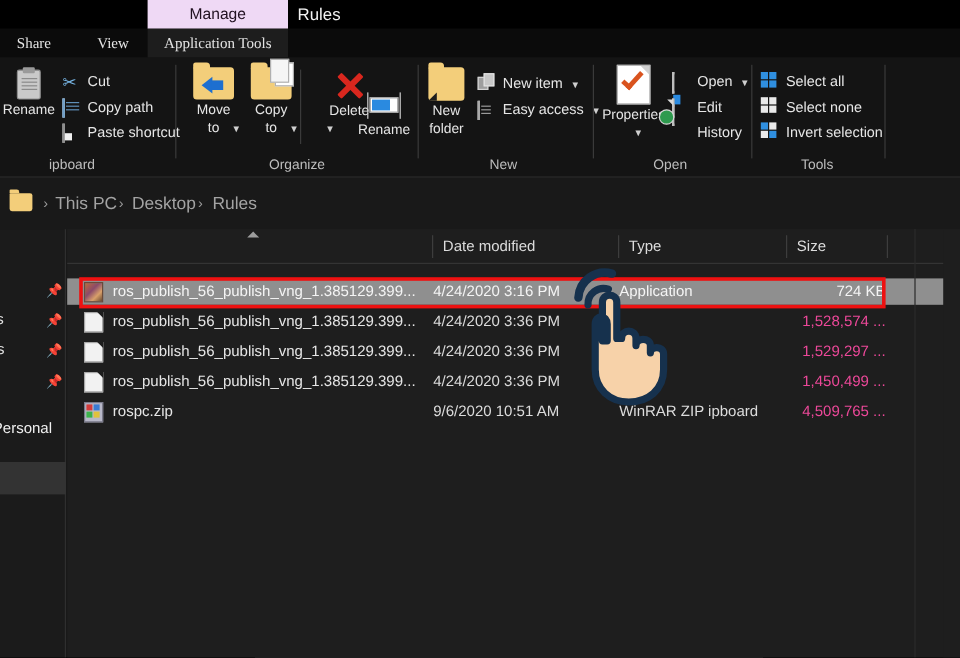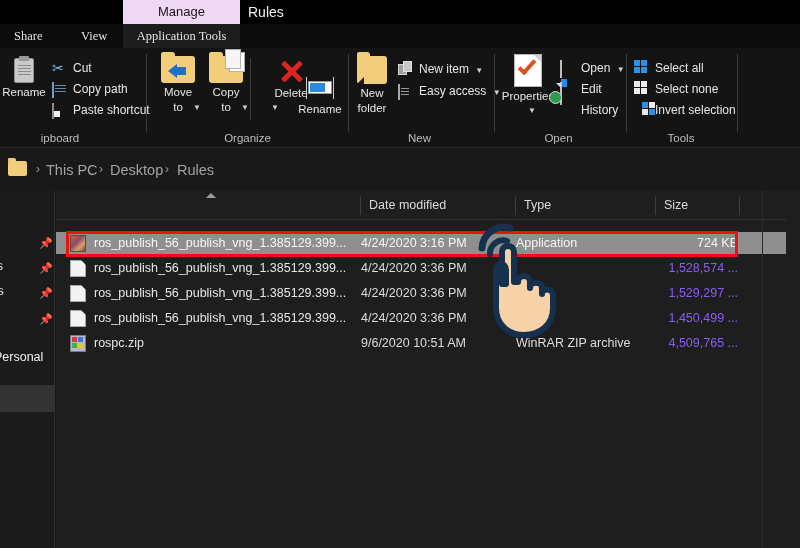--- a/index.html
+++ b/index.html
@@ -254,21 +254,21 @@
   .row .fdate {
     position:absolute; left:305px; top:0; height:22px; line-height:22px;
     font-size:12.5px; color:#dcdcdc; white-space:nowrap;
   }
   .row .ftype {
     position:absolute; left:460px; top:0; height:22px; line-height:22px;
     font-size:12.5px; color:#dcdcdc; white-space:nowrap;
   }
   .row .fsize {
     position:absolute; left:560px; width:122px; top:0; height:22px; line-height:22px;
-    font-size:12.5px; color:#8b5cf6; text-align:right; white-space:nowrap;
+    font-size:12.5px; color:#ec4899; text-align:right; white-space:nowrap;
   }
   .row.selected { background:#8f8f8f; }
   .row.selected .fname, .row.selected .fdate,
   .row.selected .ftype, .row.selected .fsize { color:#f5f5f5; }
 
   .ficon { position:absolute; left:14px; top:3px; width:16px; height:17px; }
   .ficon.doc { background:#f2f2f2; border:1px solid #a8a8a8; }
   .ficon.doc:after{content:"";position:absolute;right:-1px;top:-1px;width:0;height:0;
     border-right:5px solid #1e1e1e;border-bottom:5px solid transparent;}
   .ficon.app {
@@ -441,21 +441,21 @@
       <span class="ic">
         <span class="i-sel">
           <span class="sq-white" style="left:0;top:0;"></span>
           <span class="sq-white" style="left:7px;top:0;"></span>
           <span class="sq-white" style="left:0;top:7px;"></span>
           <span class="sq-white" style="left:7px;top:7px;"></span>
         </span>
       </span>
       <span class="lbl">Select none</span>
     </div>
-    <div class="small-item" style="left:634px; top:53px;text-align:center;">
+    <div class="small-item" style="left:634px; top:53px;">
       <span class="ic">
         <span class="i-sel">
           <span class="sq-blue" style="left:0;top:0;"></span>
           <span class="sq-white" style="left:7px;top:0;"></span>
           <span class="sq-white" style="left:0;top:7px;"></span>
           <span class="sq-blue" style="left:7px;top:7px;"></span>
         </span>
       </span>
       <span class="lbl">Invert selection</span>
     </div>
@@ -533,21 +533,21 @@
 
     <div class="row" style="top:141px;">
       <span class="ficon zip">
         <span class="z1"></span>
           <span class="z2"></span>
           <span class="z3"></span>
           <span class="z4"></span>
       </span>
       <span class="fname">rospc.zip</span>
       <span class="fdate">9/6/2020 10:51 AM</span>
-      <span class="ftype">WinRAR ZIP archive</span>
+      <span class="ftype">WinRAR ZIP ipboard</span>
       <span class="fsize">4,509,765 ...</span>
     </div>
 
     <div class="vscroll"></div>
   </div>
 
   <div class="right-edge"></div>
 
   <div class="redbox"></div>
 

